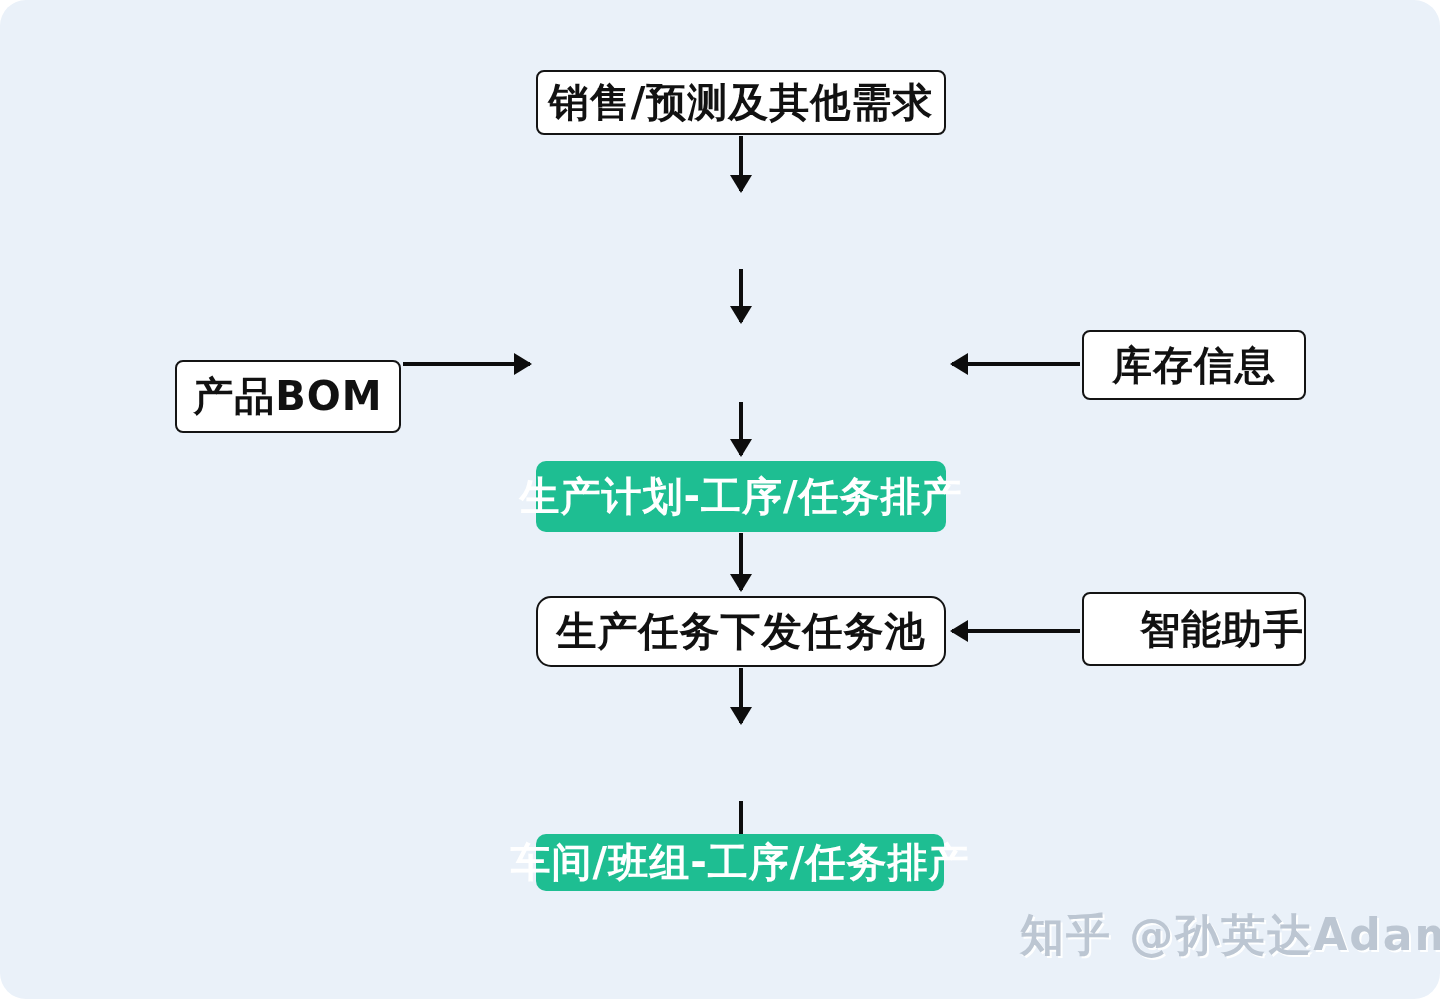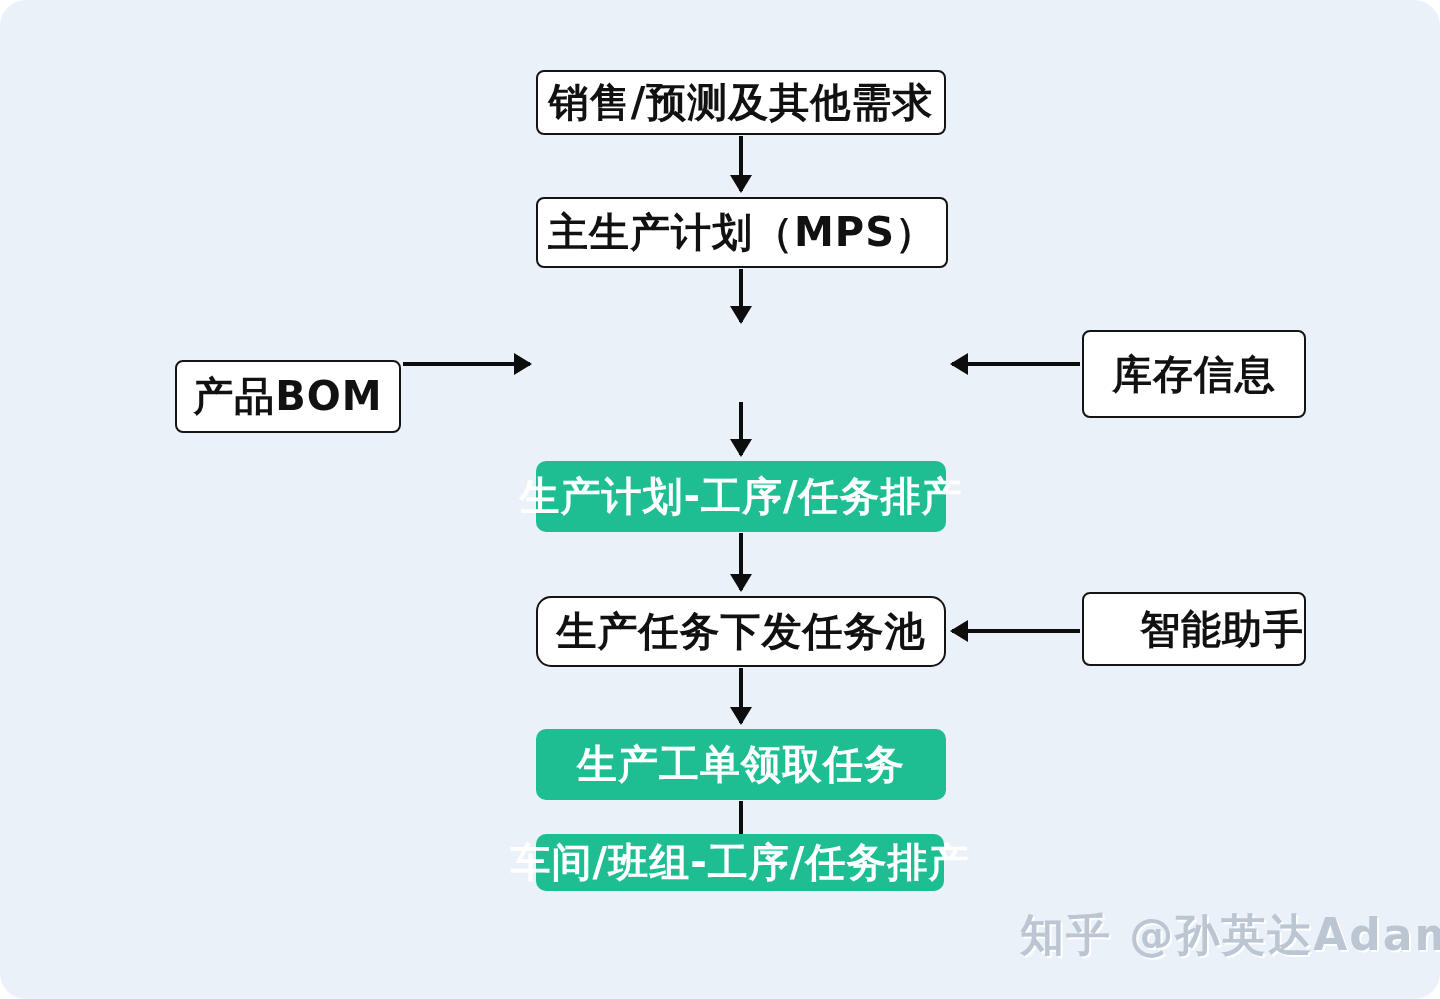--- a/index.html
+++ b/index.html
@@ -53,21 +53,21 @@
   
   .n-demand    { left: 536px; top: 70px;  width: 410px; height: 65px; }
   .n-mps       { left: 536px; top: 197px; width: 412px; height: 71px; }
   .n-mrp       { left: 536px; top: 328px; width: 410px; height: 73px; }
   .n-plan      { left: 536px; top: 461px; width: 410px; height: 71px; }
   .n-pool      { left: 536px; top: 596px; width: 410px; height: 71px; border-radius: 15px; }
   .n-workorder { left: 536px; top: 729px; width: 410px; height: 71px; }
   .n-workshop  { left: 536px; top: 834px; width: 408px; height: 57px; align-items: center; }
   
   .n-bom       { left: 175px;  top: 328px; width: 226px; height: 73px; margin-top: 32px; }
-  .n-inventory { left: 1082px; top: 330px; width: 224px; height: 88px; }
+  .n-inventory { left: 1082px; top: 330px; width: 224px; height: 70px; }
   .n-assistant { left: 1082px; top: 592px; width: 224px; height: 74px; justify-content: flex-end; }
 
   .watermark {
     position: absolute;
     left: 1020px;
     top: 906px;
     font-size: 44px;
     font-weight: 600;
     letter-spacing: 2px;
     color: var(--watermark, #bcc6d2);
@@ -96,23 +96,20 @@
       <line x1="403" y1="364" x2="530" y2="364" marker-end="url(#ah)"></line>
       <line x1="1080" y1="364" x2="952" y2="364" marker-end="url(#ah)"></line>
       <line x1="1080" y1="631" x2="952" y2="631" marker-end="url(#ah)"></line>
     </g>
   </svg>
 
   <div class="node white n-demand">
     <span>销售/预测及其他需求</span>
   </div>
 
-  <div class="node white n-mps">
-    <span>主生产计划（MPS）</span>
-  </div>
 
   <div class="node white n-bom">
     <span>产品BOM</span>
   </div>
 
 
   <div class="node white n-inventory">
     <span>库存信息</span>
   </div>
 
@@ -121,23 +118,20 @@
   </div>
 
   <div class="node white n-pool">
     <span>生产任务下发任务池</span>
   </div>
 
   <div class="node white n-assistant">
     <span>智能助手</span>
   </div>
 
-  <div class="node green n-workorder">
-    <span>生产工单领取任务</span>
-  </div>
 
   <div class="node green n-workshop">
     <span>车间/班组-工序/任务排产</span>
   </div>
 
   <div class="watermark">知乎 @孙英达Adam</div>
 
 </div>
 
 </body></html>

